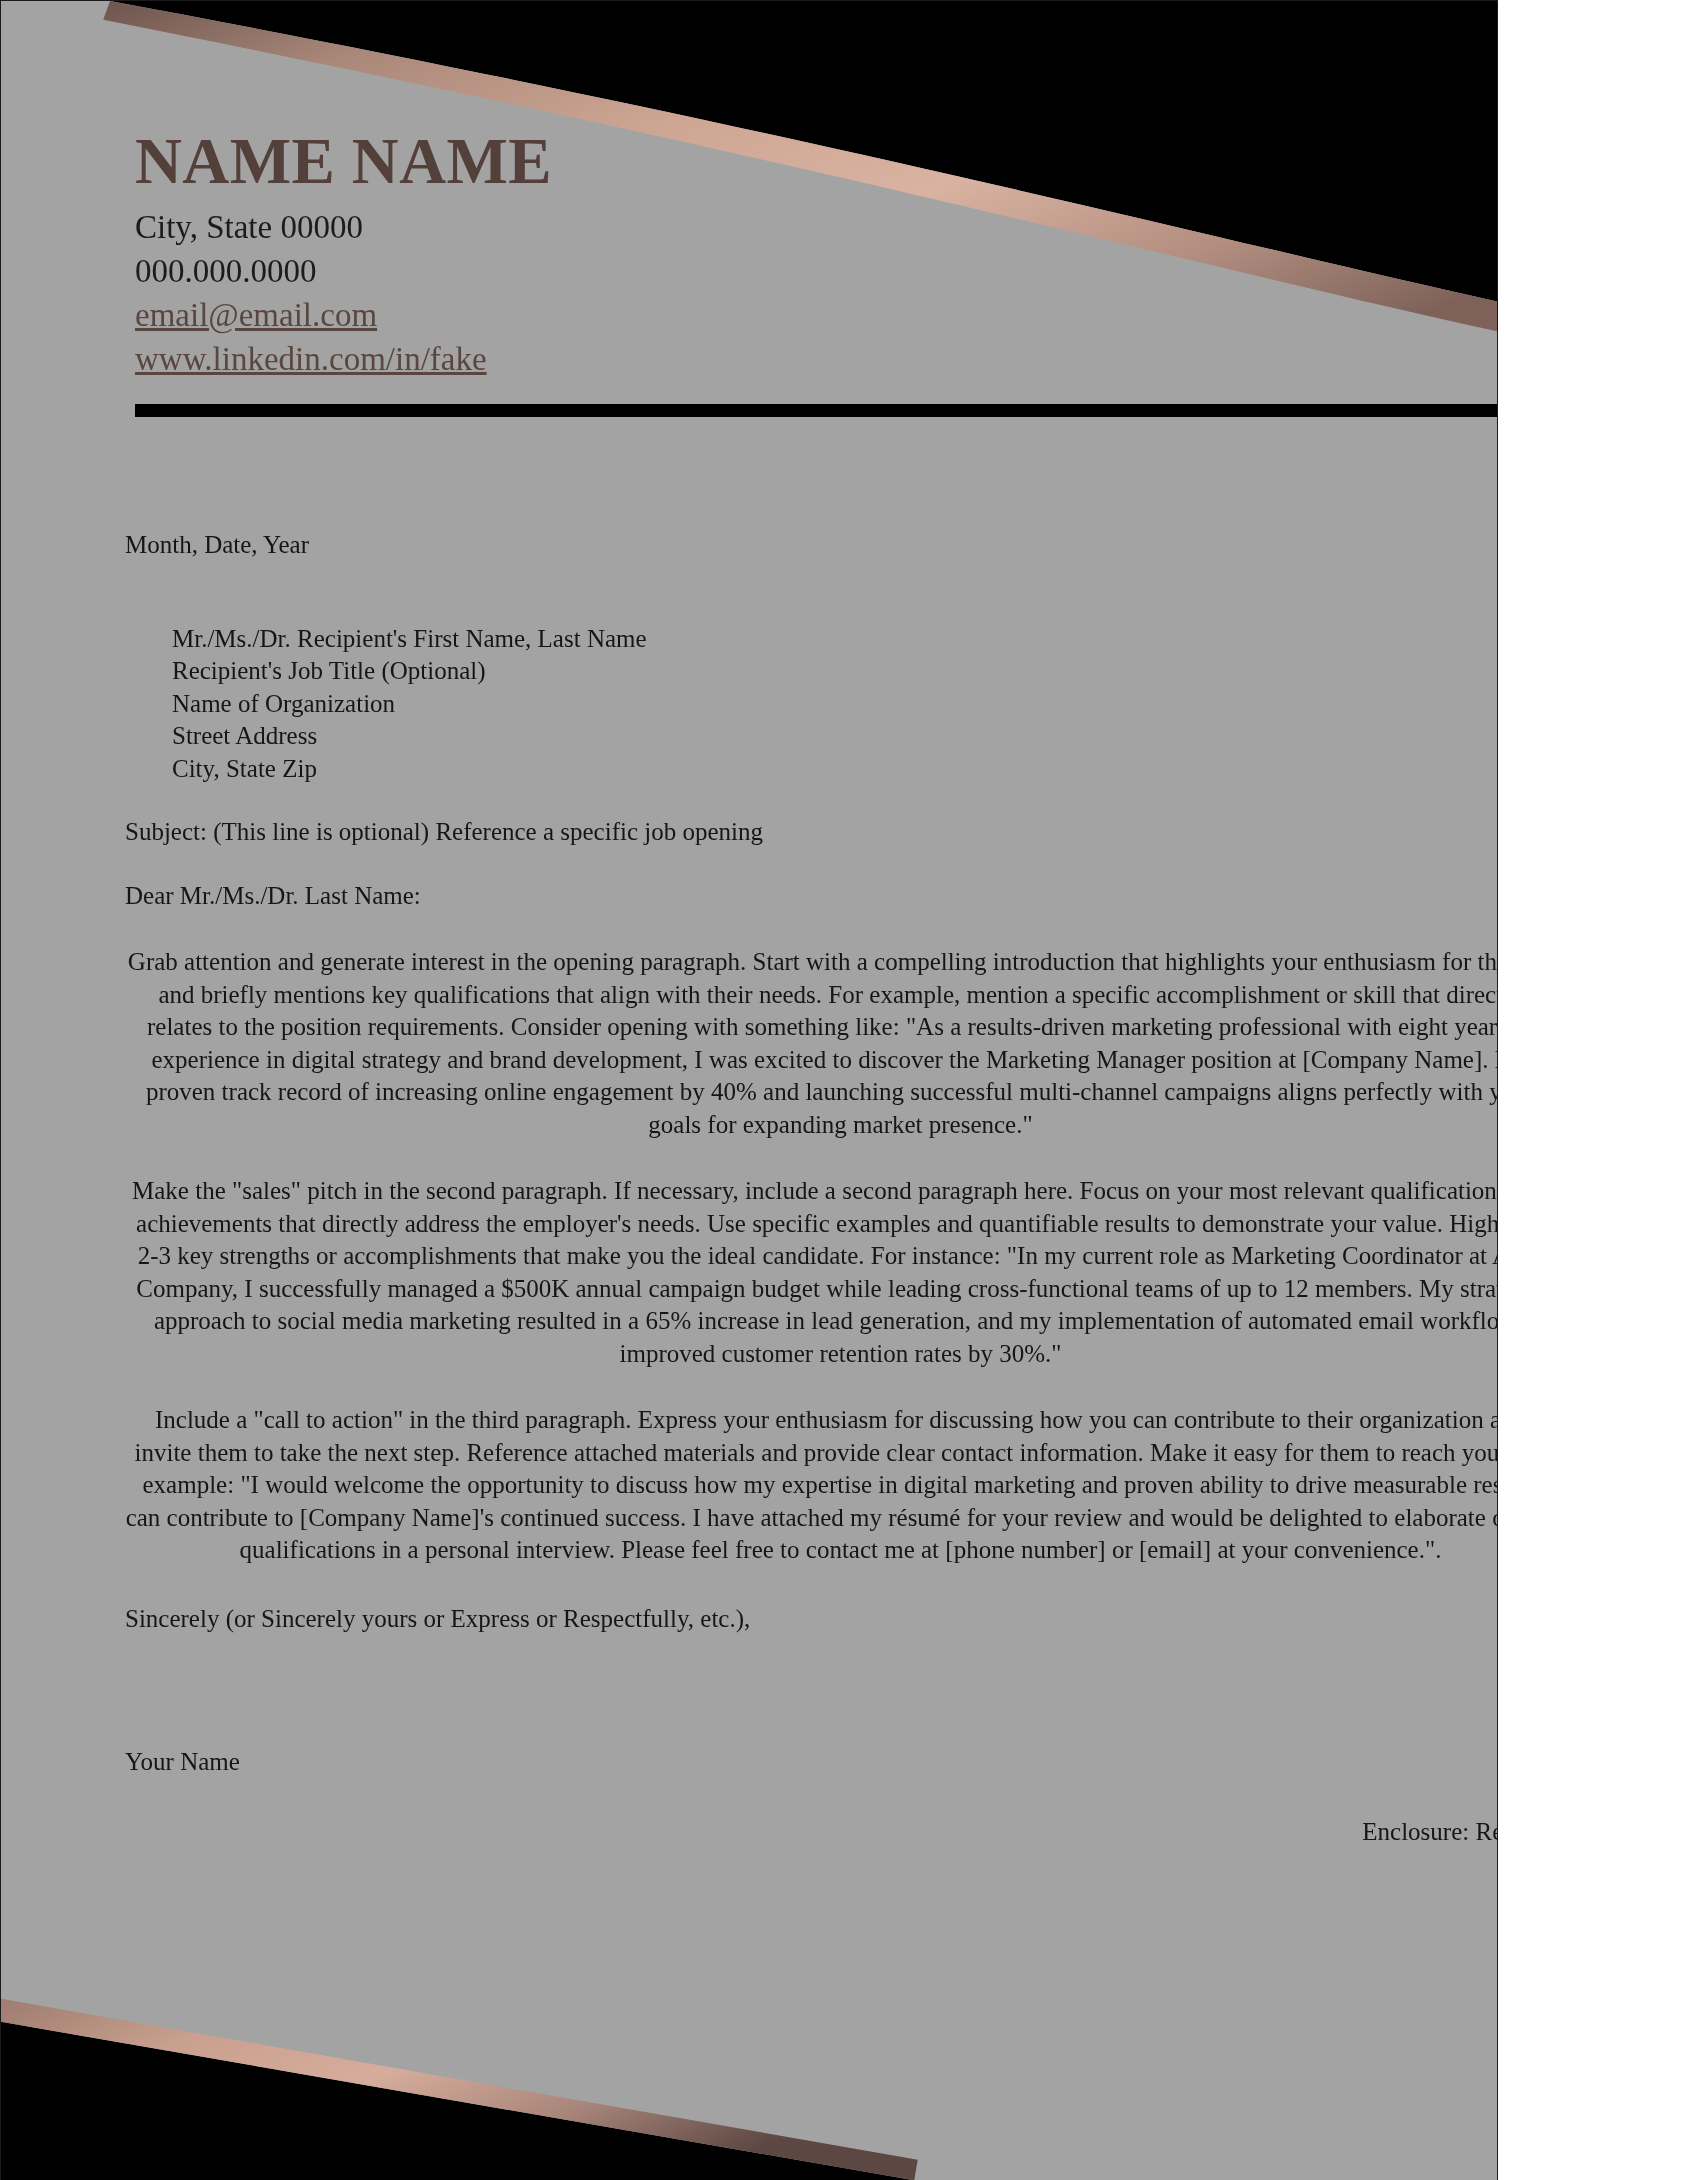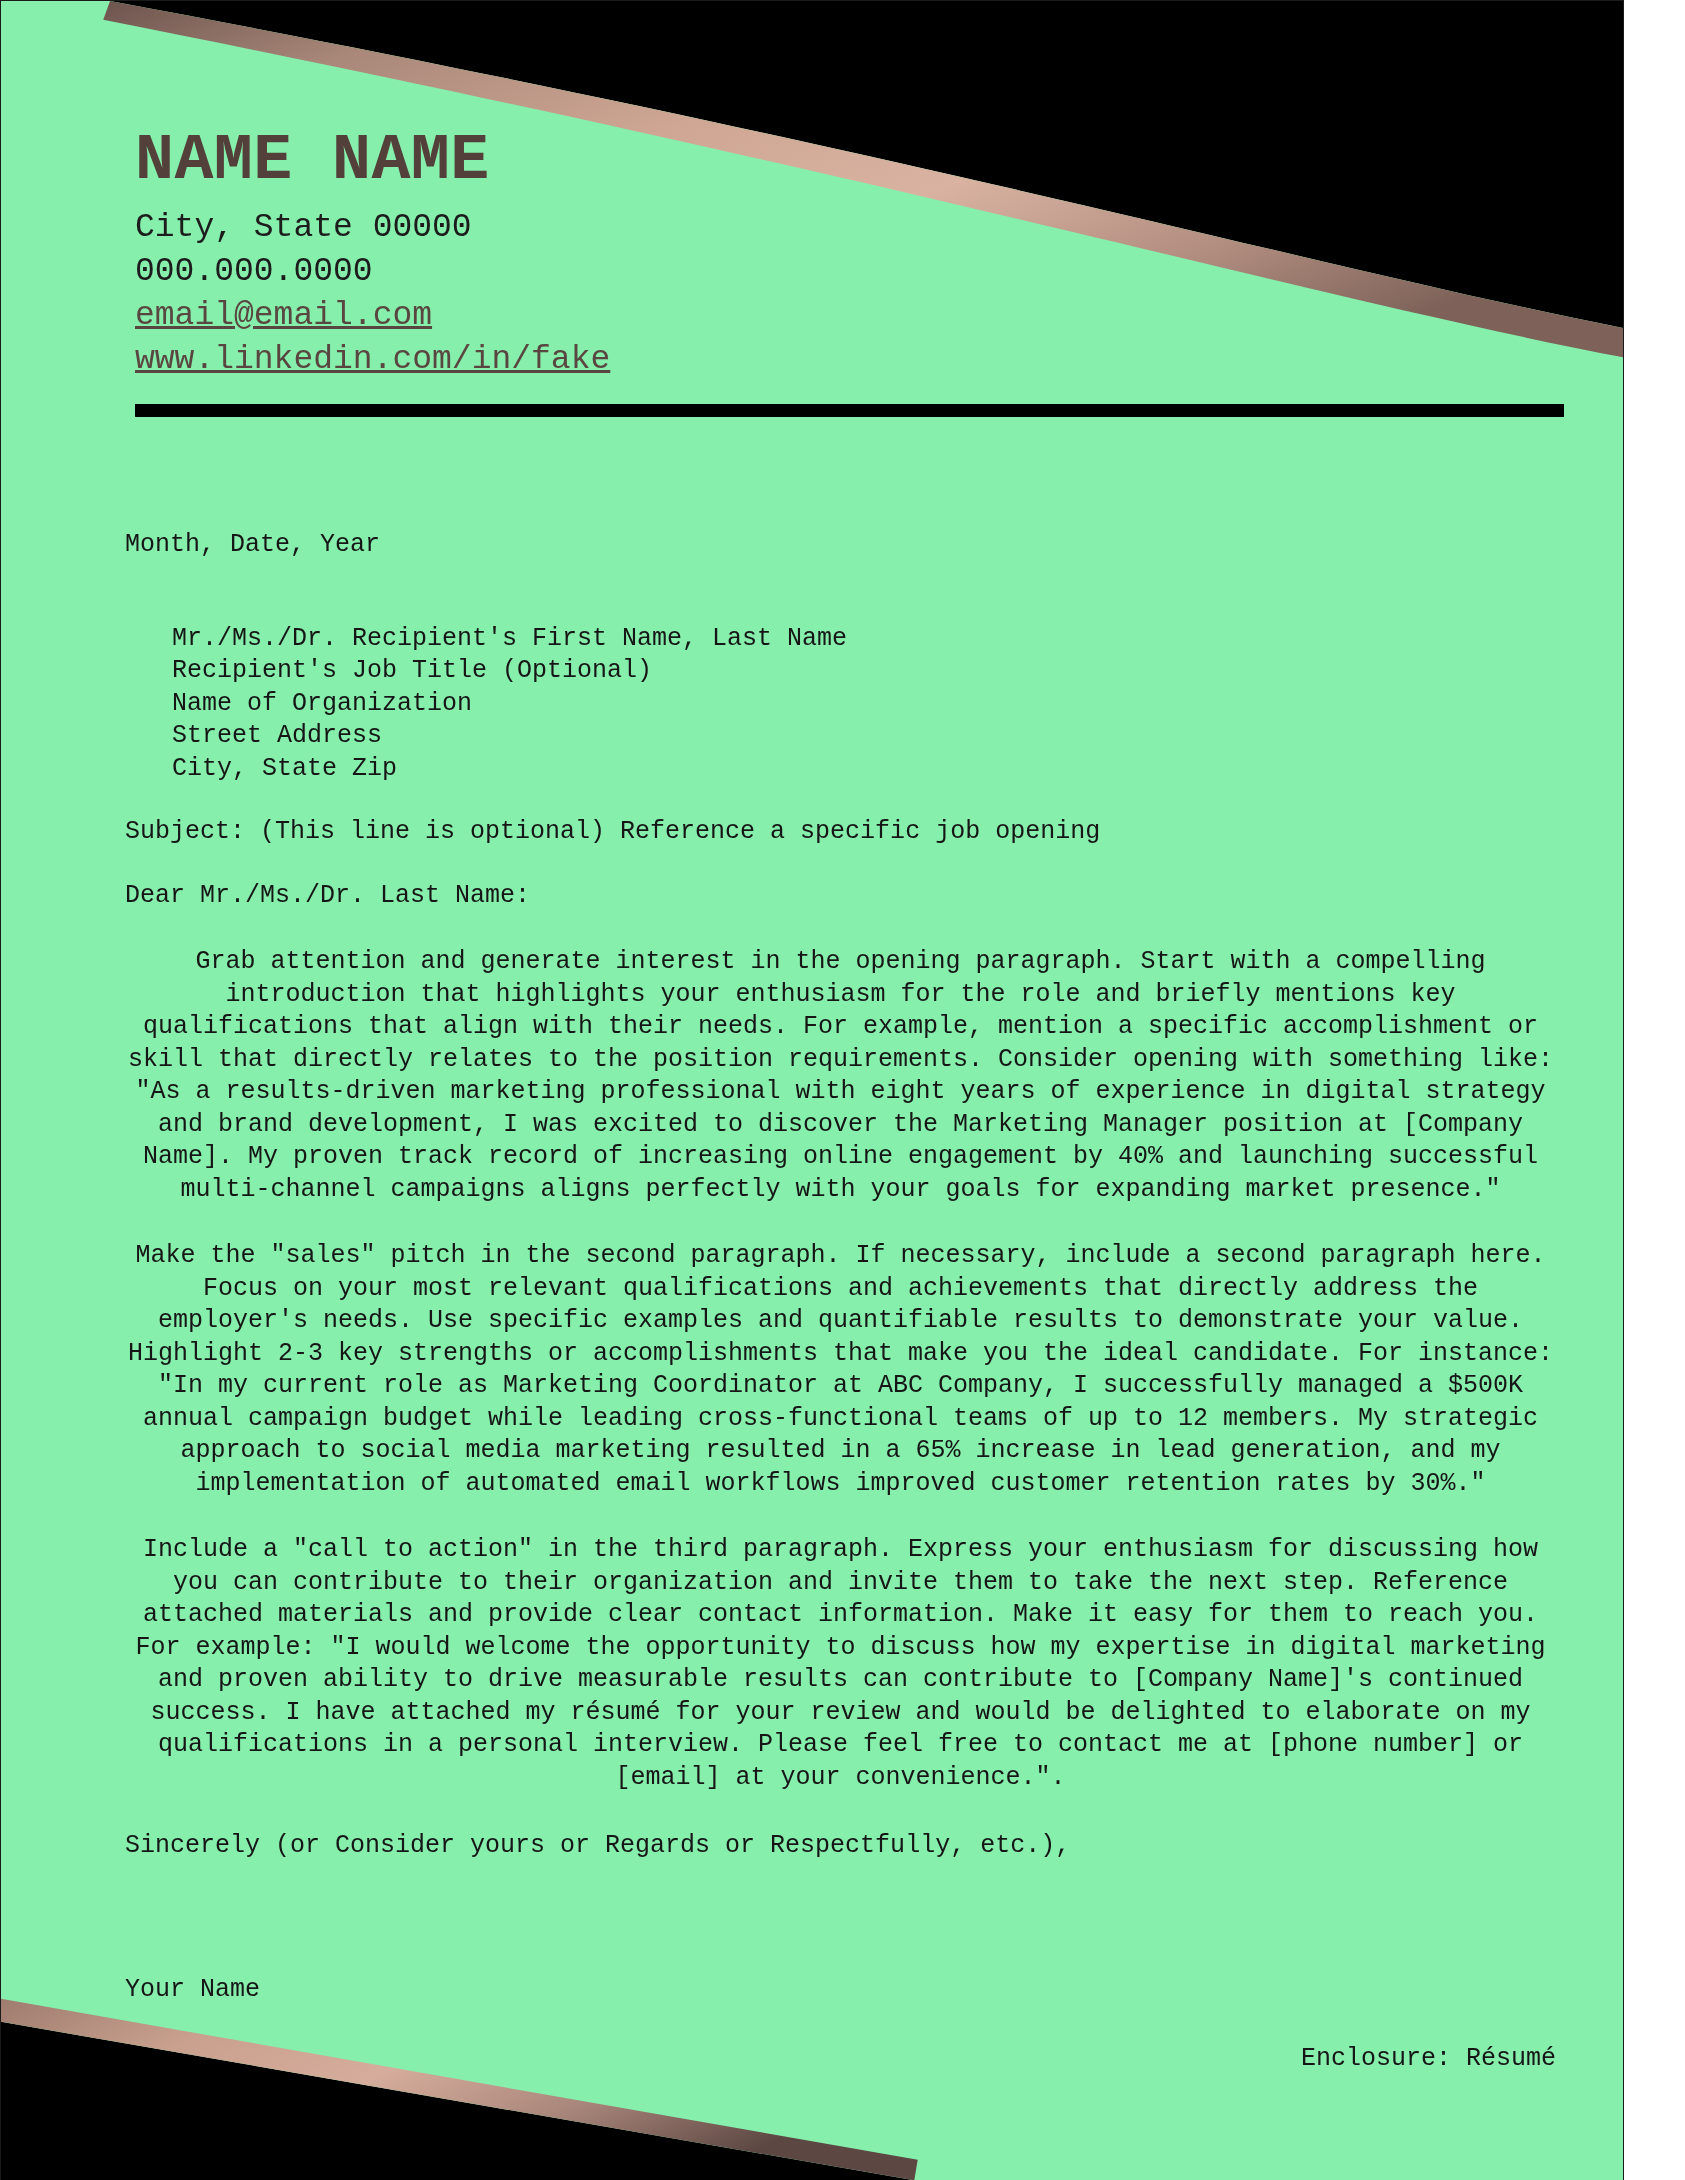--- a/index.html
+++ b/index.html
@@ -2,27 +2,27 @@
 <html style="font-size:13.6px"><head>
 <meta charset="utf-8">
 <style>
   html, body {
     margin: 0;
     padding: 0;
     background: #ffffff;
   }
   .page {
     position: relative;
-    width: 1624px;
+    width: 1498px;
     height: 2181px;
-    background: #86efac;
+    background: #a3a3a3;
     overflow: hidden;
     box-sizing: border-box;
     border: 1.7px solid #1b1b1b;
-    font-family: Liberation Mono, monospace;
+    font-family: Liberation Serif, serif;
   }
 
   
   .deco {
     position: absolute;
     left: 0;
     top: 0;
     width: 1686px;
     height: 2181px;
     pointer-events: none;
@@ -145,21 +145,21 @@
     </div>
 
     <div class="subject-line">Subject: (This line is optional) Reference a specific job opening</div>
 
     <div class="salutation">Dear Mr./Ms./Dr. Last Name:</div>
 
     <p class="para">Grab attention and generate interest in the opening paragraph. Start with a compelling introduction that highlights your enthusiasm for the role and briefly mentions key qualifications that align with their needs. For example, mention a specific accomplishment or skill that directly relates to the position requirements. Consider opening with something like: "As a results-driven marketing professional with eight years of experience in digital strategy and brand development, I was excited to discover the Marketing Manager position at [Company Name]. My proven track record of increasing online engagement by 40% and launching successful multi-channel campaigns aligns perfectly with your goals for expanding market presence."</p>
     <p class="para">Make the "sales" pitch in the second paragraph. If necessary, include a second paragraph here. Focus on your most relevant qualifications and achievements that directly address the employer's needs. Use specific examples and quantifiable results to demonstrate your value. Highlight 2-3 key strengths or accomplishments that make you the ideal candidate. For instance: "In my current role as Marketing Coordinator at ABC Company, I successfully managed a $500K annual campaign budget while leading cross-functional teams of up to 12 members. My strategic approach to social media marketing resulted in a 65% increase in lead generation, and my implementation of automated email workflows improved customer retention rates by 30%."</p>
     <p class="para">Include a "call to action" in the third paragraph. Express your enthusiasm for discussing how you can contribute to their organization and invite them to take the next step. Reference attached materials and provide clear contact information. Make it easy for them to reach you. For example: "I would welcome the opportunity to discuss how my expertise in digital marketing and proven ability to drive measurable results can contribute to [Company Name]'s continued success. I have attached my résumé for your review and would be delighted to elaborate on my qualifications in a personal interview. Please feel free to contact me at [phone number] or [email] at your convenience.".</p>
 
-    <div class="closing">Sincerely (or Consider yours or Regards or Respectfully, etc.),</div>
+    <div class="closing">Sincerely (or Sincerely yours or Express or Respectfully, etc.),</div>
 
     <div class="signer">Your Name</div>
 
     <div class="enclosure">Enclosure: Résumé</div>
 
   </div>
 
 </div>
 
 

